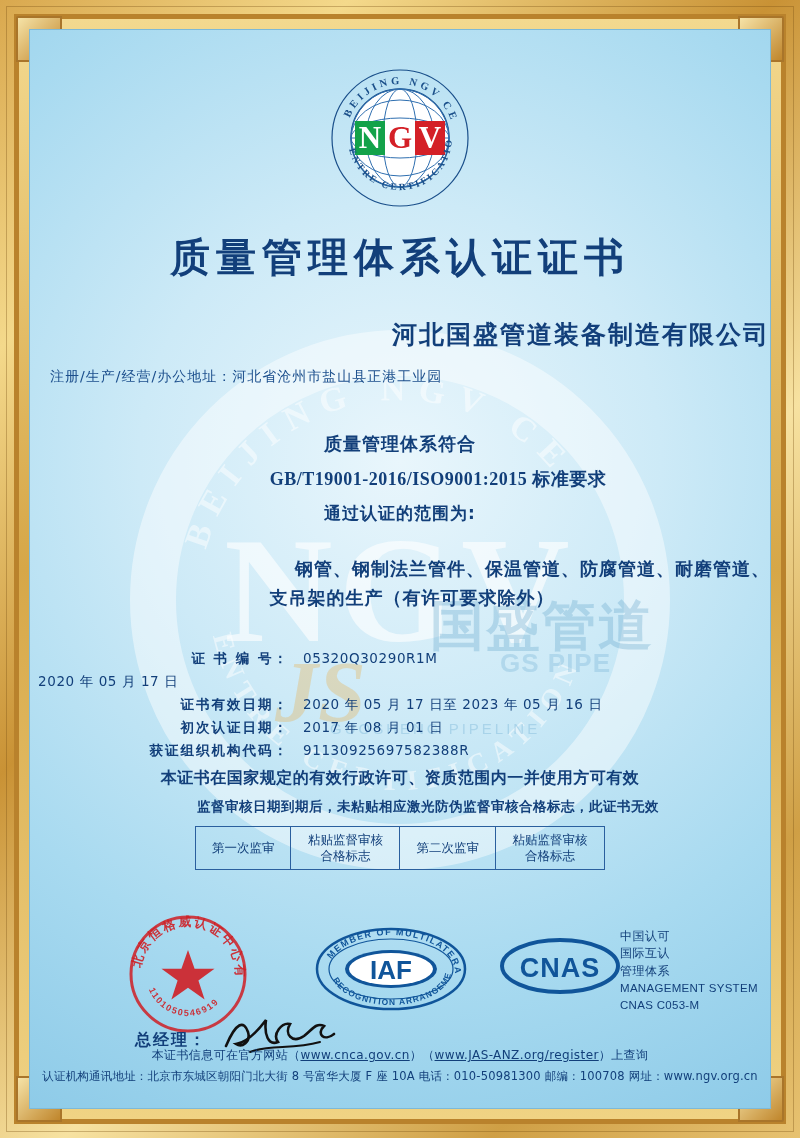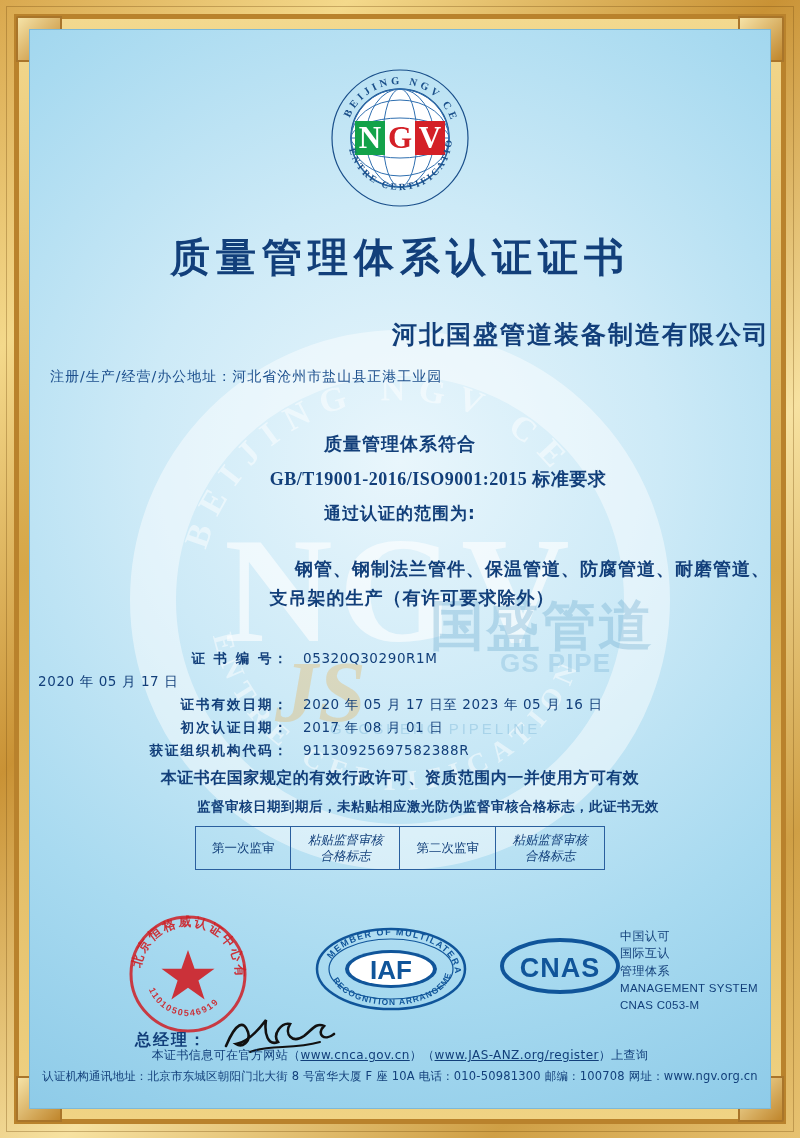--- a/index.html
+++ b/index.html
@@ -331,21 +331,21 @@
     height: 38px;
     text-align: center;
     vertical-align: middle;
     font-family: "DejaVu Sans", sans-serif;
     font-size: 12.5px;
     color: #123f7a;
     line-height: 1.25;
     padding: 2px 3px;
   }
   .surv-table td.w-label { width: 95px; }
-  .surv-table td.w-stamp { width: 110px; font-style: italic; }
+  .surv-table td.w-stamp { width: 110px; }
 
   
   .seal-cnca {
     position: absolute;
     left: 96px;
     top: 882px;
     width: 124px;
     height: 124px;
   }
   .iaf-logo {

